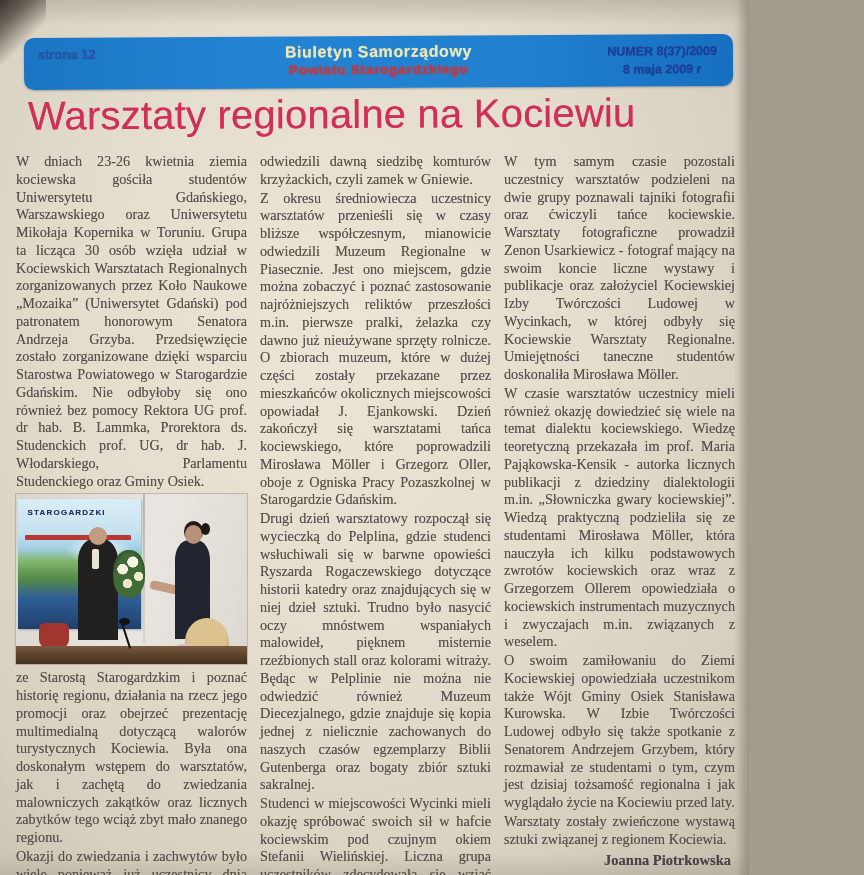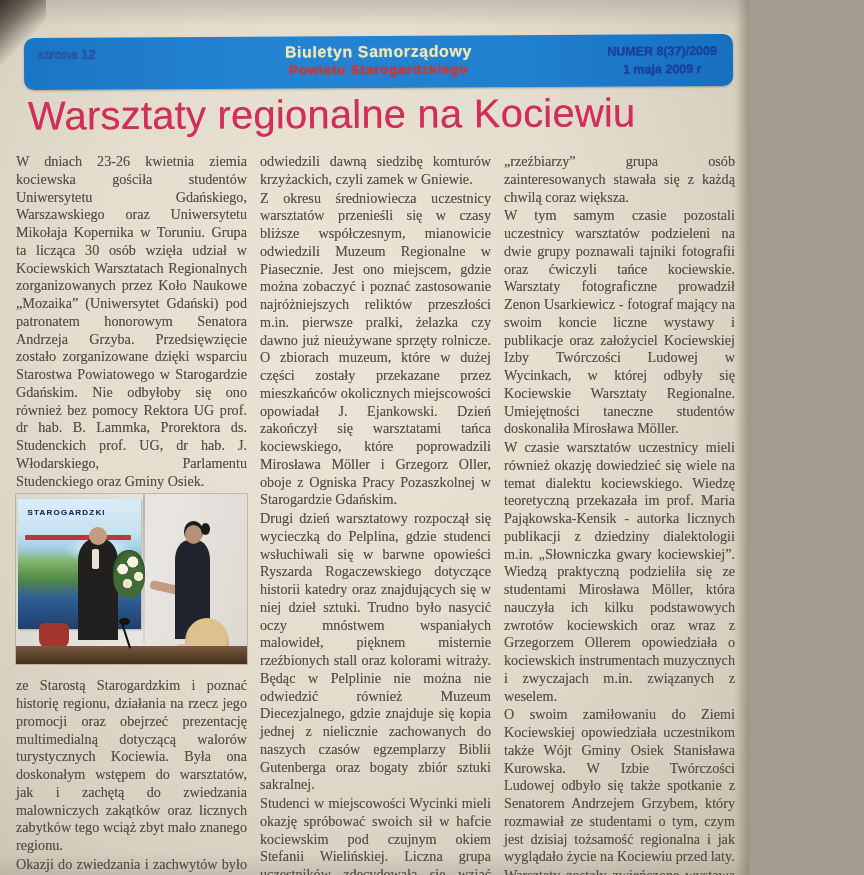--- a/index.html
+++ b/index.html
@@ -53,21 +53,21 @@
   .columns{
     position:absolute;left:16px;right:14px;top:153px;bottom:8px;
     display:flex;gap:13px;
   }
   .col{flex:1;min-width:0;font-size:14.2px;line-height:1.25;color:#564f48;
     text-align:justify;text-shadow:0 0 .4px rgba(86,79,72,.55);}
   .col p{margin:0 0 1px 0;}
 
   
   .photo{
-    position:relative;width:100%;height:170px;margin:4px 0 13px 0;overflow:hidden;
+    position:relative;width:100%;height:170px;margin:4px 0 5px 0;overflow:hidden;
     background:linear-gradient(105deg,#d9d6cf 0%,#e9e6e1 55%,#dcd8d0 100%);
     box-shadow:0 0 0 1px rgba(120,112,98,.35);
     filter:saturate(.92);
   }
   .ph-banner{position:absolute;left:1%;top:3%;width:53%;height:76%;
     background:linear-gradient(180deg,#d9edf6 0%,#c2e2f1 26%,#9fd0e8 38%,#7fb667 48%,#4f8a43 62%,#2c5f9c 76%,#1d3f72 100%);
     box-shadow:1px 1px 2px rgba(50,45,40,.3);}
   .ph-banner-cloud{position:absolute;left:38%;top:28%;width:55%;height:22%;border-radius:50%;
     background:radial-gradient(ellipse,rgba(255,255,255,.95),rgba(255,255,255,0) 70%);}
   .ph-banner-label{position:absolute;left:5%;top:8%;font-family:"Liberation Sans",sans-serif;
@@ -120,21 +120,21 @@
 <div class="page">
 
   <div class="header-bar">
     <span class="page-num">strona 12</span>
     <div class="masthead-center">
       <div class="masthead-line1">Biuletyn Samorządowy</div>
       <div class="masthead-line2">Powiatu Starogardzkiego</div>
     </div>
     <div class="masthead-right">
       <div>NUMER 8(37)/2009</div>
-      <div>1 maja 2009 r</div>
+      <div>8 maja 2009 r</div>
     </div>
   </div>
 
   <h1 class="article-title">Warsztaty regionalne na Kociewiu</h1>
 
   <div class="columns">
 
     <div class="col">
       <p>W dniach 23-26 kwietnia ziemia kociewska gościła studentów Uniwersytetu Gdańskiego, Warszawskiego oraz Uniwersytetu Mikołaja Kopernika w Toruniu. Grupa ta licząca 30 osób wzięła udział w Kociewskich Warsztatach Regionalnych zorganizowanych przez Koło Naukowe „Mozaika” (Uniwersytet Gdański) pod patronatem honorowym Senatora Andrzeja Grzyba. Przedsięwzięcie zostało zorganizowane dzięki wsparciu Starostwa Powiatowego w Starogardzie Gdańskim. Nie odbyłoby się ono również bez pomocy Rektora UG prof. dr hab. B. Lammka, Prorektora ds. Studenckich prof. UG, dr hab. J. Włodarskiego, Parlamentu Studenckiego oraz Gminy Osiek.</p>
 
@@ -166,21 +166,20 @@
     </div>
 
     <div class="col">
       <p>odwiedzili dawną siedzibę komturów krzyżackich, czyli zamek w Gniewie.</p>
       <p>Z okresu średniowiecza uczestnicy warsztatów przenieśli się w czasy bliższe współczesnym, mianowicie odwiedzili Muzeum Regionalne w Piasecznie. Jest ono miejscem, gdzie można zobaczyć i poznać zastosowanie najróżniejszych reliktów przeszłości m.in. pierwsze pralki, żelazka czy dawno już nieużywane sprzęty rolnicze. O zbiorach muzeum, które w dużej części zostały przekazane przez mieszkańców okolicznych miejscowości opowiadał J. Ejankowski. Dzień zakończył się warsztatami tańca kociewskiego, które poprowadzili Mirosława Möller i Grzegorz Oller, oboje z Ogniska Pracy Pozaszkolnej w Starogardzie Gdańskim.</p>
       <p>Drugi dzień warsztatowy rozpoczął się wycieczką do Pelplina, gdzie studenci wsłuchiwali się w barwne opowieści Ryszarda Rogaczewskiego dotyczące historii katedry oraz znajdujących się w niej dzieł sztuki. Trudno było nasycić oczy mnóstwem wspaniałych malowideł, pięknem misternie rzeźbionych stall oraz kolorami witraży. Będąc w Pelplinie nie można nie odwiedzić również Muzeum Diecezjalnego, gdzie znajduje się kopia jednej z nielicznie zachowanych do naszych czasów egzemplarzy Biblii Gutenberga oraz bogaty zbiór sztuki sakralnej.</p>
       <p>Studenci w miejscowości Wycinki mieli okazję spróbować swoich sił w hafcie kociewskim pod czujnym okiem Stefanii Wielińskiej. Liczna grupa uczestników zdecydowała się wziąć udział w zajęciach rzeźbiarskich, które poprowadził Jerzy Kamiński. Pomimo faktu, iż rzeźba w drewnie nie jest zadaniem łatwym i drobne skaleczenia były udziałem większości</p>
     </div>
 
     <div class="col">
-      <p>„rzeźbiarzy” grupa osób zainteresowanych stawała się z każdą chwilą coraz większa.</p>
       <p>W tym samym czasie pozostali uczestnicy warsztatów podzieleni na dwie grupy poznawali tajniki fotografii oraz ćwiczyli tańce kociewskie. Warsztaty fotograficzne prowadził Zenon Usarkiewicz - fotograf mający na swoim koncie liczne wystawy i publikacje oraz założyciel Kociewskiej Izby Twórczości Ludowej w Wycinkach, w której odbyły się Kociewskie Warsztaty Regionalne. Umiejętności taneczne studentów doskonaliła Mirosława Möller.</p>
       <p>W czasie warsztatów uczestnicy mieli również okazję dowiedzieć się wiele na temat dialektu kociewskiego. Wiedzę teoretyczną przekazała im prof. Maria Pająkowska-Kensik - autorka licznych publikacji z dziedziny dialektologii m.in. „Słowniczka gwary kociewskiej”. Wiedzą praktyczną podzieliła się ze studentami Mirosława Möller, która nauczyła ich kilku podstawowych zwrotów kociewskich oraz wraz z Grzegorzem Ollerem opowiedziała o kociewskich instrumentach muzycznych i zwyczajach m.in. związanych z weselem.</p>
       <p>O swoim zamiłowaniu do Ziemi Kociewskiej opowiedziała uczestnikom także Wójt Gminy Osiek Stanisława Kurowska. W Izbie Twórczości Ludowej odbyło się także spotkanie z Senatorem Andrzejem Grzybem, który rozmawiał ze studentami o tym, czym jest dzisiaj tożsamość regionalna i jak wyglądało życie na Kociewiu przed laty.</p>
       <p>Warsztaty zostały zwieńczone wystawą sztuki związanej z regionem Kociewia.</p>
       <div class="byline">
         <div>Joanna Piotrkowska</div>
       </div>
     </div>
 
   </div>

